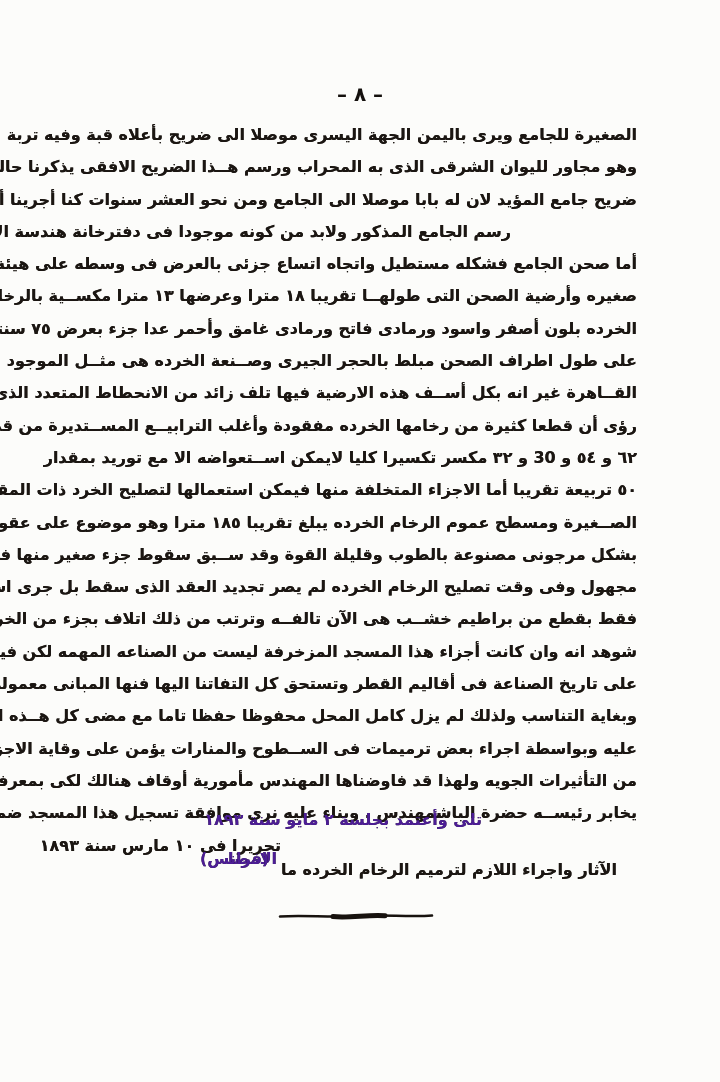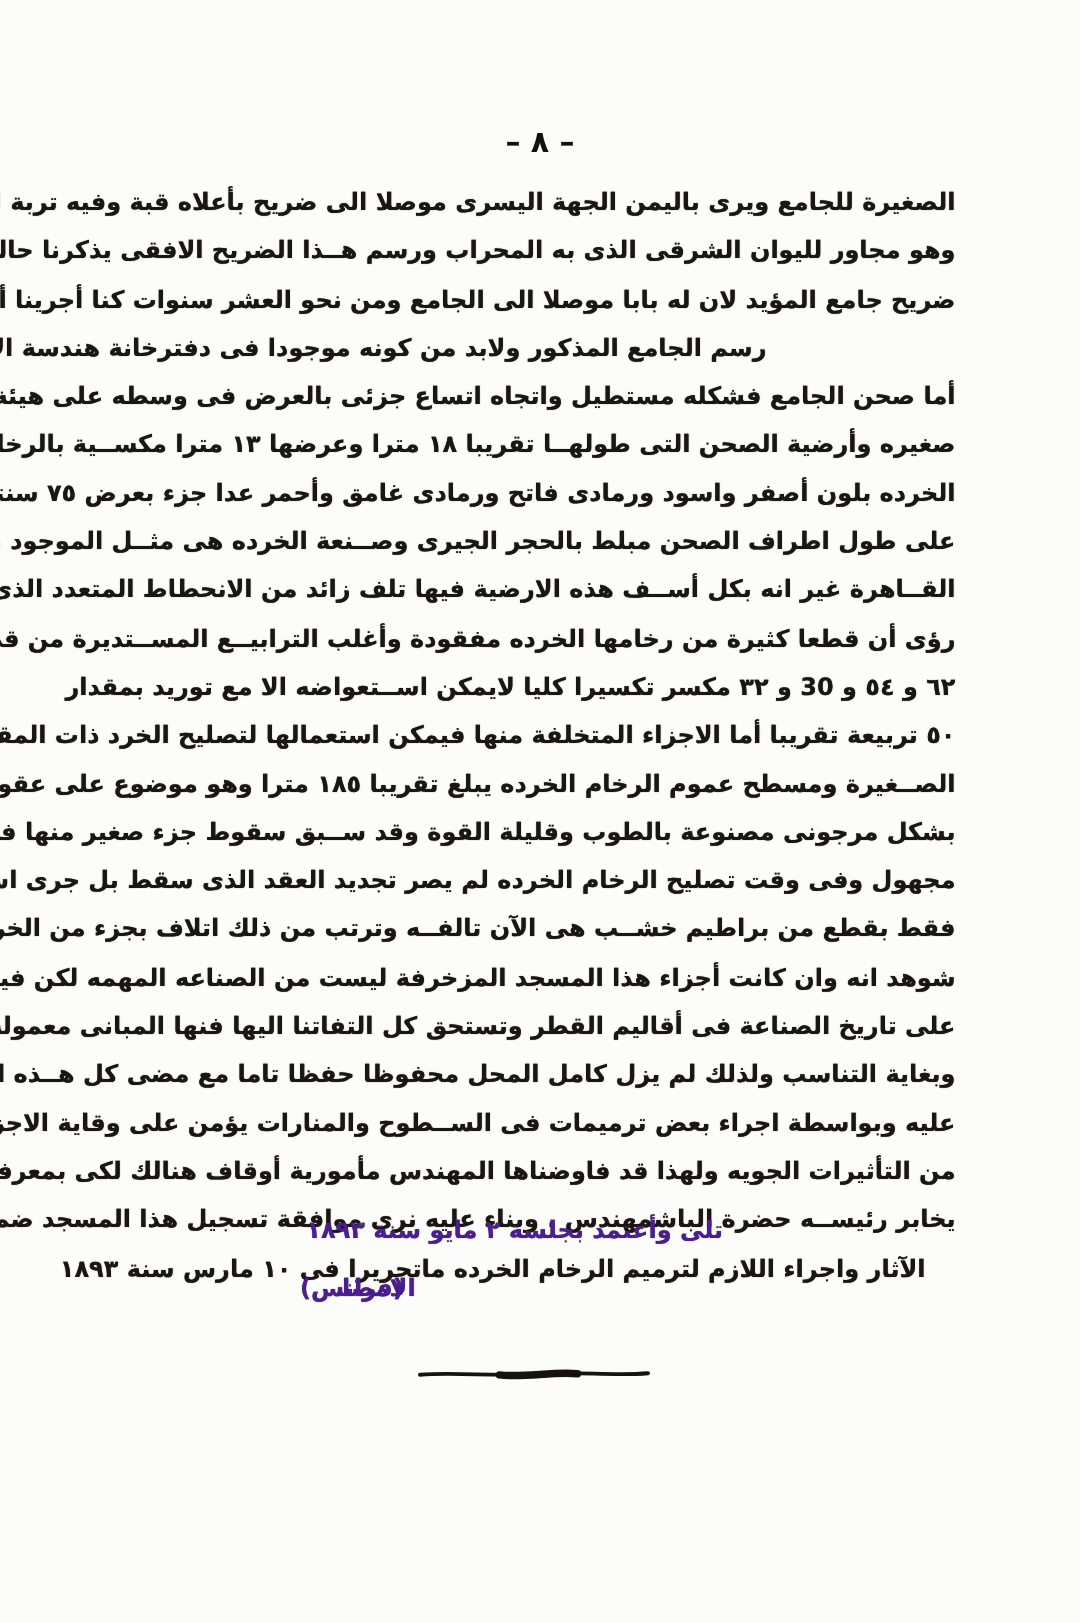--- a/index.html
+++ b/index.html
@@ -51,21 +51,21 @@
   .split-line {
     height: 32.3px;
     line-height: 32.3px;
     display: flex;
     flex-direction: row; 
     justify-content: space-between;
     font-size: 16px;
     font-weight: 700;
     white-space: nowrap;
   }
-  .split-line .right-part { padding-right: 20px; }
+  .split-line .right-part { padding-right: 20px; margin-top: 24px; }
   .split-line .left-part  { padding-left: 14px; text-align: right; }
   .footer-item {
     position: absolute;
     font-size: 16px;
     font-weight: 700;
     color: #4c1d95;
     text-shadow: 0 0 0.6px rgba(20,15,10,0.85);
     white-space: nowrap;
   }
   .approval   { top: 810px; right: 238px; }

